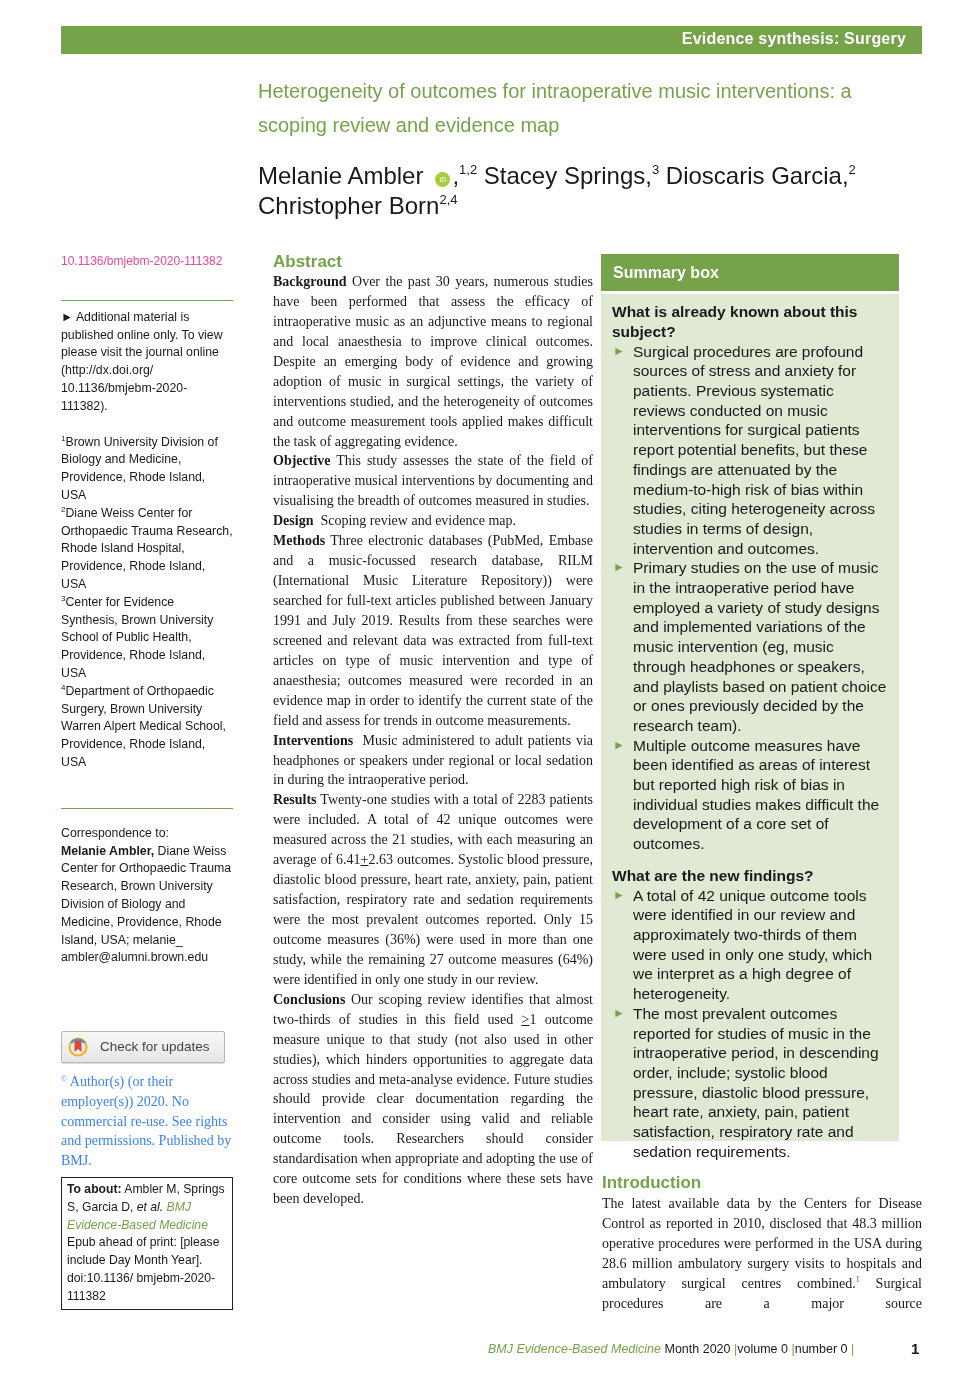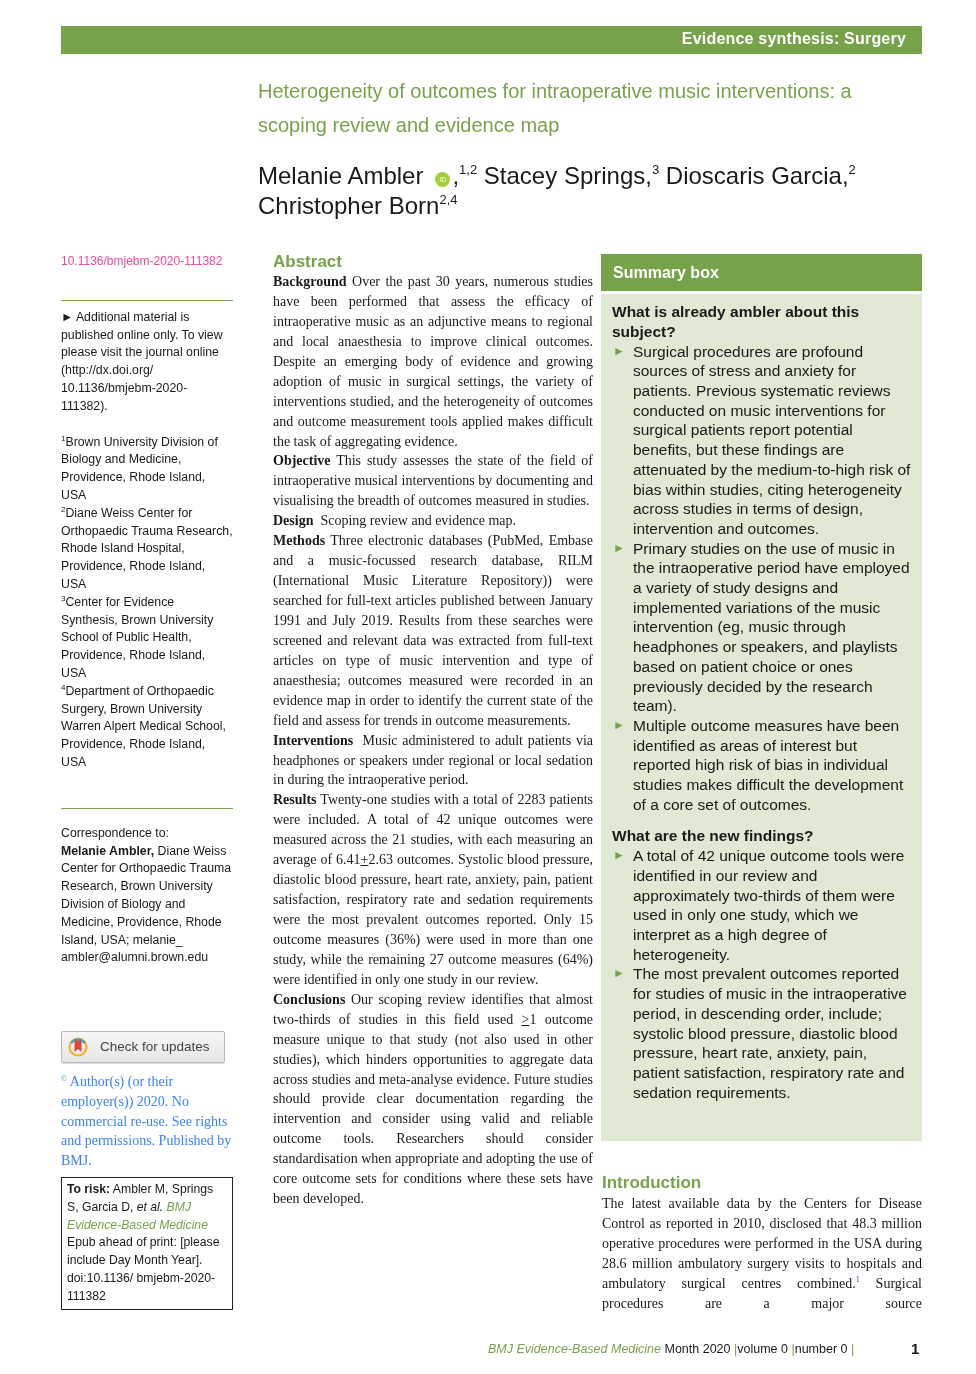--- a/index.html
+++ b/index.html
@@ -36,21 +36,21 @@
 
   
   #abstract { position: absolute; left: 257px; top: 252px; width: 320px; margin-left: 16px; }
   #abstract h2 { margin: 0; color: #76a24a; font-size: 17px; line-height: 20px; font-weight: bold; }
   #abstract .body { font-size: 14px; line-height: 19.93px; text-align: justify; }
   #abstract .body p { margin: 0; }
   #abstract .lbl { font-weight: bold; }
   .u { text-decoration: underline; }
 
   
-  #summary { position: absolute; left: 601px; top: 254px; width: 321px; }
+  #summary { position: absolute; left: 601px; top: 254px; width: 298px; }
   #summary-head { background: #76a24a; height: 37px; color: #fff; font-weight: bold; font-size: 16px; line-height: 37px; padding-left: 12px; }
   #summary-body { margin-top: 3px; background: #dfe9d4; padding: 8px 10px 4px 11px; height: 847px; box-sizing: border-box; }
   #summary-body h3 { margin: 0; font-size: 15.5px; line-height: 19.8px; font-weight: bold; color: #1a1a1a; }
   #summary-body ul { list-style: none; margin: 0; padding: 0; }
   #summary-body li { position: relative; padding-left: 21px; font-size: 15.5px; line-height: 19.7px; color: #1a1a1a; }
   #summary-body li .bullet { position: absolute; left: 1px; top: 0; color: #76a24a; font-size: 12px; }
   #new-findings-h { margin-top: 12px !important; }
 
   
   #intro { position: absolute; left: 602px; top: 1172px; width: 320px; }
@@ -106,21 +106,21 @@
   </svg>
   <span class="cu-label">Check for updates</span>
 </div>
 
 <div id="copyright" class="serif">
   <sup>©</sup>
   <span>Author(s) (or their employer(s)) 2020. No commercial re-use. See rights and permissions. Published by BMJ.</span>
 </div>
 
 <div id="to-cite" class="sans">
-  <b>To risk:</b>
+  <b>To about:</b>
   <span>Ambler M, Springs S, Garcia D,</span>
   <i>et al.</i>
   <span class="green-ital">BMJ Evidence-Based Medicine</span>
   <span>Epub ahead of print: [please include Day Month Year]. doi:10.1136/ bmjebm-2020-111382</span>
 </div>
 
 <div id="abstract">
   <h2 class="sans">Abstract</h2>
   <div class="body serif">
     <p><span class="lbl">Background</span> <span>Over the past 30 years, numerous studies have been performed that assess the efficacy of intraoperative music as an adjunctive means to regional and local anaesthesia to improve clinical outcomes. Despite an emerging body of evidence and growing adoption of music in surgical settings, the variety of interventions studied, and the heterogeneity of outcomes and outcome measurement tools applied makes difficult the task of aggregating evidence.</span></p>
@@ -129,21 +129,21 @@
     <p><span class="lbl">Methods</span> <span>Three electronic databases (PubMed, Embase and a music-focussed research database, RILM (International Music Literature Repository)) were searched for full-text articles published between January 1991 and July 2019. Results from these searches were screened and relevant data was extracted from full-text articles on type of music intervention and type of anaesthesia; outcomes measured were recorded in an evidence map in order to identify the current state of the field and assess for trends in outcome measurements.</span></p>
     <p><span class="lbl">Interventions</span>&nbsp; <span>Music administered to adult patients via headphones or speakers under regional or local sedation in during the intraoperative period.</span></p>
     <p><span class="lbl">Results</span> <span>Twenty-one studies with a total of 2283 patients were included. A total of 42 unique outcomes were measured across the 21 studies, with each measuring an average of 6.41</span><span class="u">+</span><span>2.63 outcomes. Systolic blood pressure, diastolic blood pressure, heart rate, anxiety, pain, patient satisfaction, respiratory rate and sedation requirements were the most prevalent outcomes reported. Only 15 outcome measures (36%) were used in more than one study, while the remaining 27 outcome measures (64%) were identified in only one study in our review.</span></p>
     <p><span class="lbl">Conclusions</span> <span>Our scoping review identifies that almost two-thirds of studies in this field used </span><span class="u">&gt;</span><span>1 outcome measure unique to that study (not also used in other studies), which hinders opportunities to aggregate data across studies and meta-analyse evidence. Future studies should provide clear documentation regarding the intervention and consider using valid and reliable outcome tools. Researchers should consider standardisation when appropriate and adopting the use of core outcome sets for conditions where these sets have been developed.</span></p>
   </div>
 </div>
 
 <div id="summary" class="sans">
   <div id="summary-head">Summary box</div>
   <div id="summary-body">
-    <h3>What is already ambler about this subject?</h3>
+    <h3>What is already known about this subject?</h3>
     <ul>
       <li><span class="bullet">►</span><span>Surgical procedures are profound sources of stress and anxiety for patients. Previous systematic reviews conducted on music interventions for surgical patients report potential benefits, but these findings are attenuated by the medium-to-high risk of bias within studies, citing heterogeneity across studies in terms of design, intervention and outcomes.</span></li>
       <li><span class="bullet">►</span><span>Primary studies on the use of music in the intraoperative period have employed a variety of study designs and implemented variations of the music intervention (eg, music through headphones or speakers, and playlists based on patient choice or ones previously decided by the research team).</span></li>
       <li><span class="bullet">►</span><span>Multiple outcome measures have been identified as areas of interest but reported high risk of bias in individual studies makes difficult the development of a core set of outcomes.</span></li>
     </ul>
     <h3 id="new-findings-h">What are the new findings?</h3>
     <ul>
       <li><span class="bullet">►</span><span>A total of 42 unique outcome tools were identified in our review and approximately two-thirds of them were used in only one study, which we interpret as a high degree of heterogeneity.</span></li>
       <li><span class="bullet">►</span><span>The most prevalent outcomes reported for studies of music in the intraoperative period, in descending order, include; systolic blood pressure, diastolic blood pressure, heart rate, anxiety, pain, patient satisfaction, respiratory rate and sedation requirements.</span></li>
     </ul>

